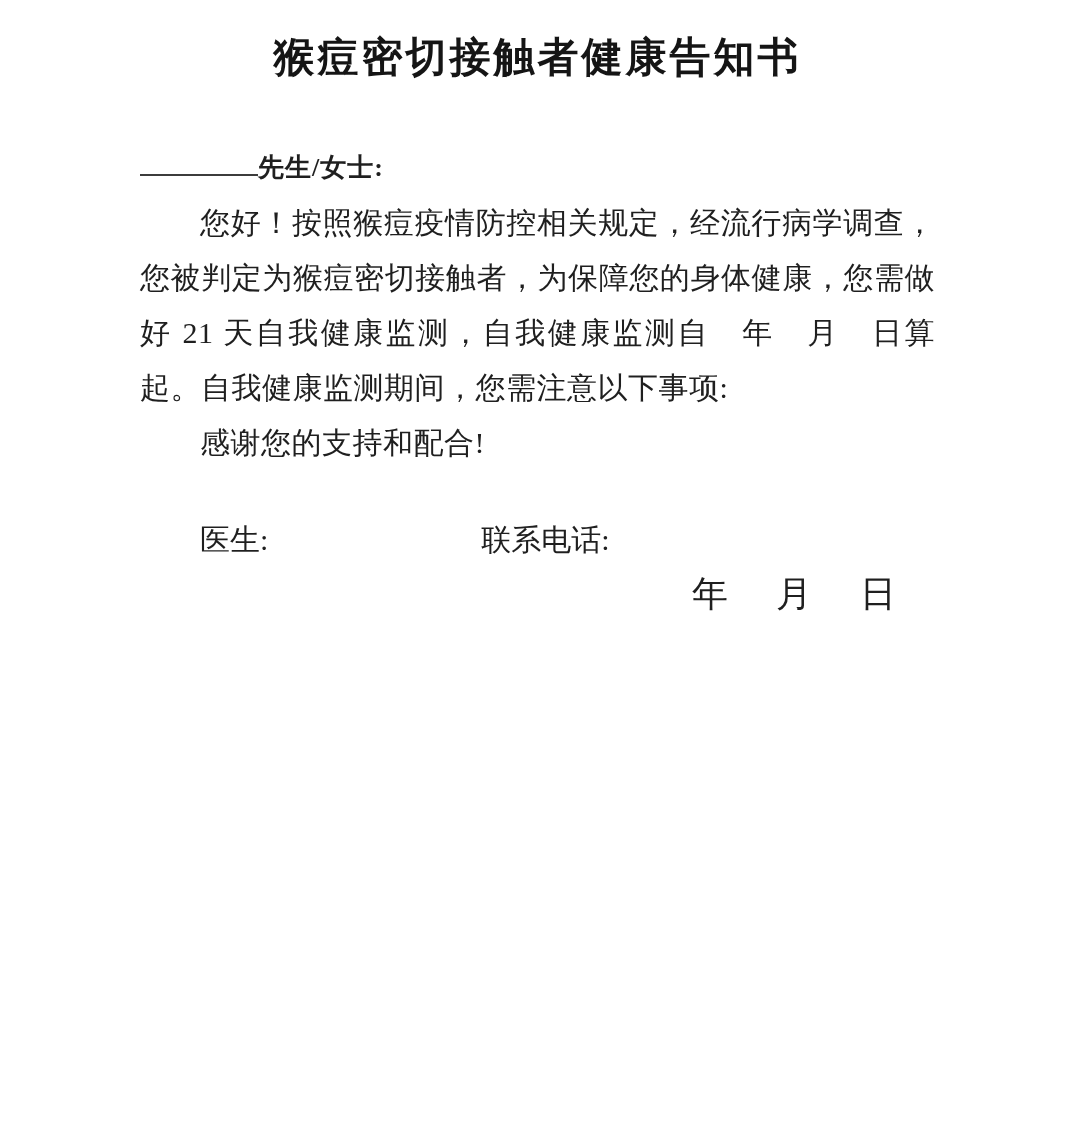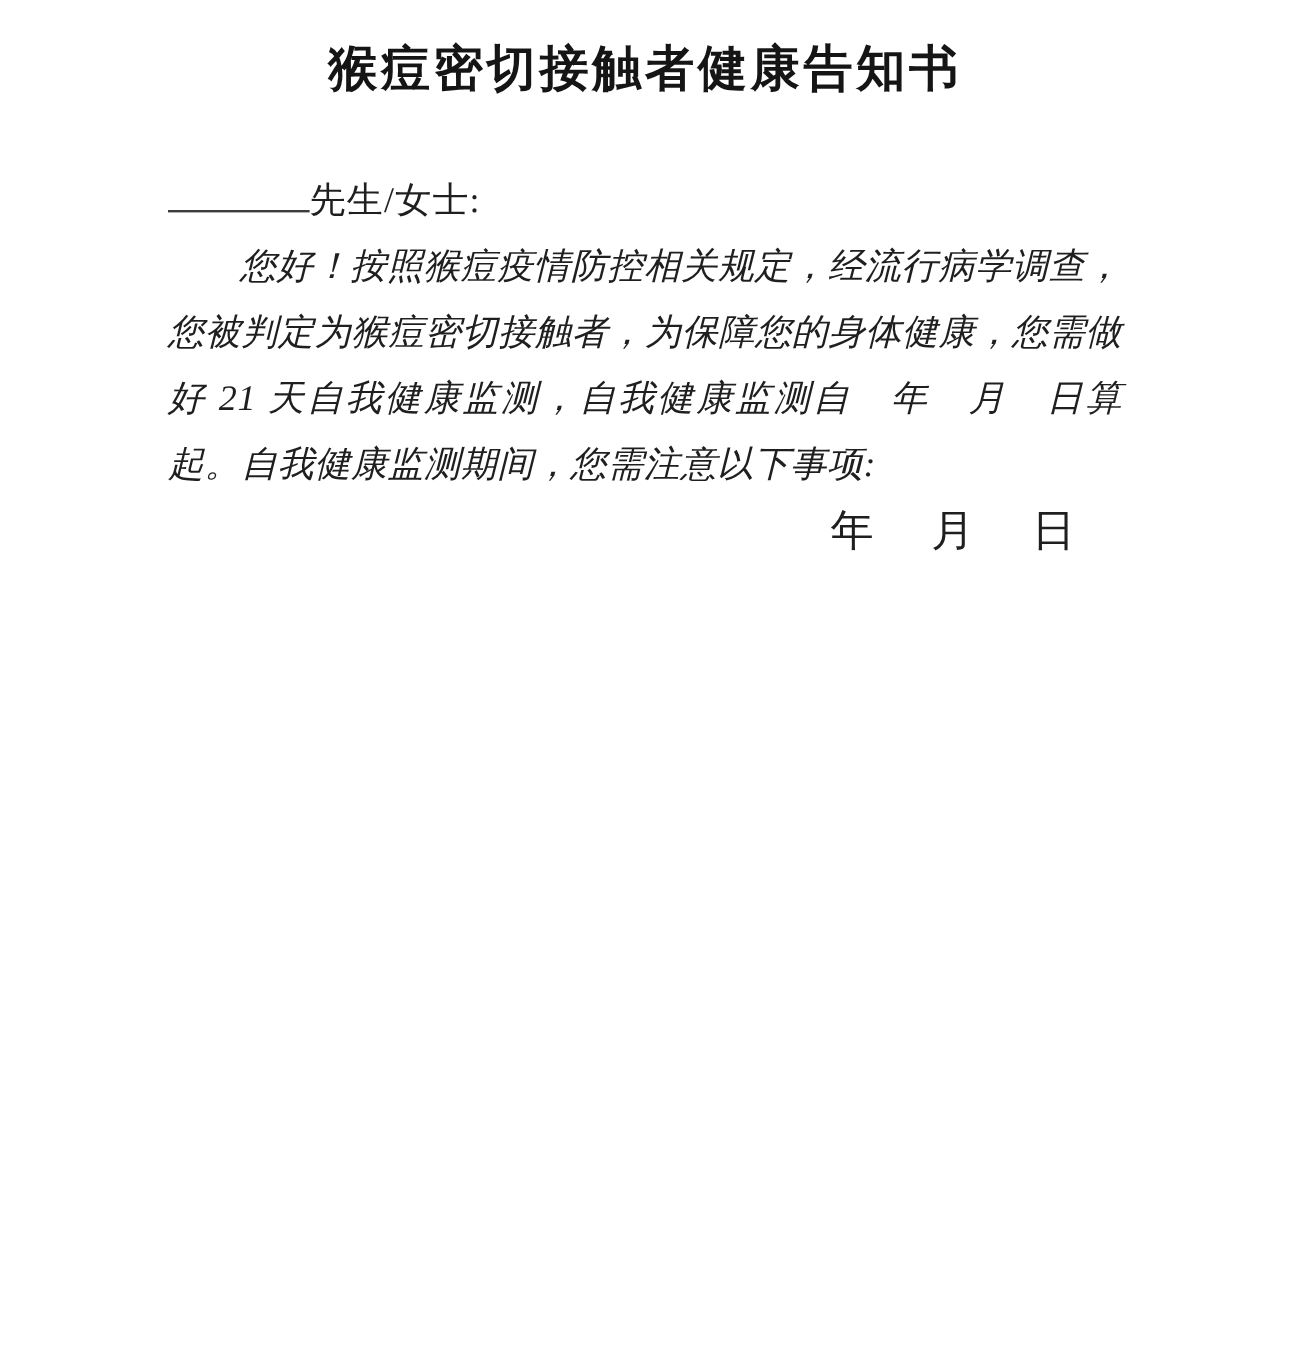--- a/index.html
+++ b/index.html
@@ -22,38 +22,38 @@
     margin: 0;
     text-align: center;
     font-size: 41px;
     font-weight: bold;
     letter-spacing: 3px;
     line-height: 62px;
     color: #151515;
   }
   .salutation {
     margin: 52px 0 0 0;
-    font-size: 30px;
+    font-size: 26px;
     line-height: 55px;
     letter-spacing: 1px;
+    font-weight: bold;
   }
   .blank-line {
     display: inline-block;
     width: 118px;
     border-bottom: 2px solid #3c3c3c;
   }
   .para {
     margin: 0;
     font-size: 30px;
     line-height: 55px;
     letter-spacing: 0.5px;
     text-indent: 2em;
     text-align: justify;
     text-justify: inter-ideograph;
-    font-style: italic;
   }
   .closing {
     text-align: left;
   }
   .sig-row {
     margin: 42px 0 0 0;
     font-size: 30px;
     line-height: 55px;
     text-indent: 2em;
   }
@@ -76,17 +76,19 @@
 
   <h1 class="title">猴痘密切接触者健康告知书</h1>
 
   <p class="salutation"><span class="blank-line"></span><span>先生/女士:</span></p>
 
   <p class="para">您好！按照猴痘疫情防控相关规定，经流行病学调查，您被判定为猴痘密切接触者，为保障您的身体健康，您需做好 21 天自我健康监测，自我健康监测自　年　月　日算起。自我健康监测期间，您需注意以下事项:</p>
 
 
 
 
+  <p class="para closing">感谢您的支持和配合!</p>
 
+  <p class="sig-row"><span>医生:</span><span class="phone">联系电话:</span></p>
 
   <p class="date-row">年　 月　 日</p>
 
 </div>
 
 </body></html>

